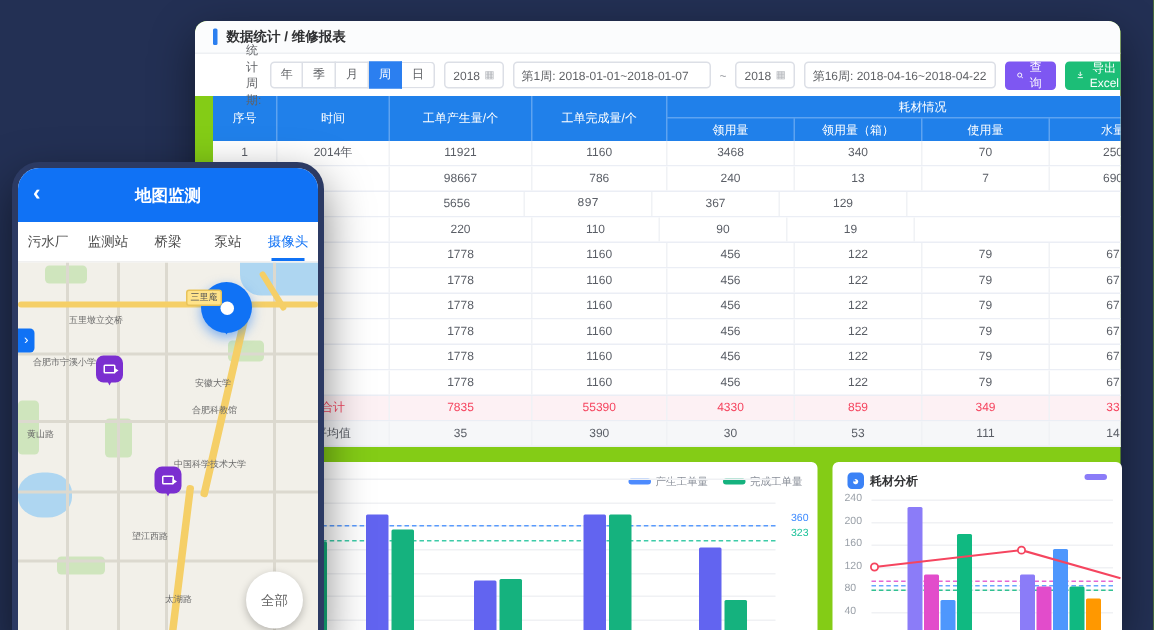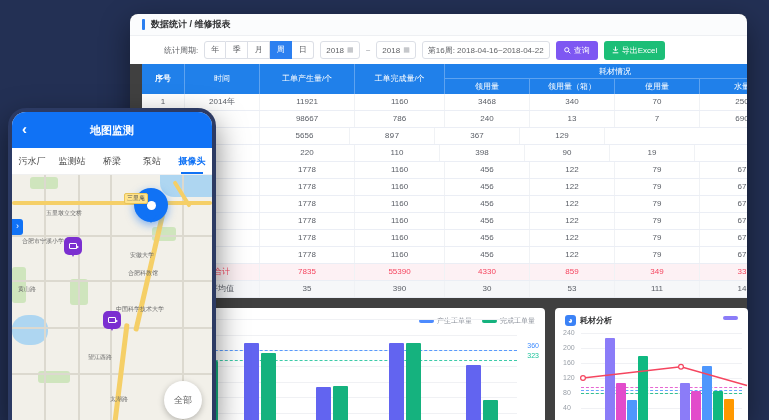--- a/index.html
+++ b/index.html
@@ -2,21 +2,21 @@
 <html><head>
 <meta charset="utf-8">
 <style>
   * { margin:0; padding:0; box-sizing:border-box; }
   html,body { width:769px; height:420px; overflow:hidden; }
   body { font-family:"Liberation Sans", sans-serif; background:#233054; }
   #stage { position:relative; width:769px; height:420px; background:#233054; overflow:hidden; }
 
   
   .dash { position:absolute; left:130px; top:14px; width:617px; height:406px;
-          background:#404040; border-radius:8px; overflow:hidden;
+          background:#84cc16; border-radius:8px; overflow:hidden;
           box-shadow:0 10px 30px rgba(0,0,0,.45); }
   .crumb-bar { height:22px; background:#fbfcfd; border-bottom:1px solid #eef0f3;
                display:flex; align-items:center; padding-left:12px; }
   .crumb-accent { width:3px; height:11px; background:#2b7ff0; margin-right:6px; border-radius:1px; }
   .crumb { font-size:9px; color:#303133; font-weight:bold; }
   .filter-bar { height:28px; background:#ffffff; display:flex; align-items:center;
                 padding-left:14px; gap:6px; }
   .filter-label { font-size:8px; color:#606266;margin-left:20px; }
   .seg { display:flex; }
   .seg-btn { min-width:22px; height:18px; line-height:16px; text-align:center; font-size:8px;
@@ -75,21 +75,21 @@
            box-shadow:0 12px 30px rgba(0,0,0,.5); }
   .phone-inner { width:200px; height:314px; border-radius:14px 14px 0 0; overflow:hidden;
                  background:#fff; display:flex; flex-direction:column; }
   .p-head { height:36px; background:#1072f5; color:#fff; display:flex; align-items:center;
             justify-content:center; position:relative; }
   .p-back { position:absolute; left:10px; top:8px; font-size:15px; font-weight:bold; color:#fff; cursor:pointer; }
   .p-title { font-size:11px; font-weight:bold; }
   .p-tabs { height:27px; background:#fff; display:flex; align-items:stretch; border-bottom:1px solid #f0f0f0; }
   .p-tab { flex:1; font-size:9px; color:#4a4a4a; display:flex; align-items:center; justify-content:center;
            position:relative; cursor:pointer; }
-  .p-tab.active { color:#1072f5; font-weight:bold;text-align:center; }
+  .p-tab.active { color:#1072f5; font-weight:normal;text-align:center; }
   .p-tab.active::after { content:""; position:absolute; bottom:0; left:22%; right:22%;
                          height:2px; background:#1072f5; }
   .map { position:relative; flex:1; background:#f2f0e9; overflow:hidden; }
   .mroad-y { position:absolute; background:#f5cf67; border-radius:2px; }
   .mroad-w { position:absolute; background:#dcd9cf; }
   .mgreen { position:absolute; background:#cfe5bd; border-radius:3px; }
   .mwater { position:absolute; background:#aed6f1; }
   .mlabel { position:absolute; font-size:6px; color:#6b6b6b; white-space:nowrap; }
   .mlabel.hl { background:#ffe38a; border:1px solid #e8c35a; padding:0 2px; border-radius:2px; color:#555; }
   .pin { position:absolute; width:18px; height:18px; background:#7b2fd0; border-radius:5px;
@@ -128,20 +128,23 @@
           <div class="seg-btn">年</div>
           <div class="seg-btn">季</div>
           <div class="seg-btn">月</div>
           <div class="seg-btn active">周</div>
           <div class="seg-btn">日</div>
         </div>
       <div class="pick">
         <span>2018</span>
         <span class="cal">▦</span>
       </div>
+      <div class="pick" style="min-width:132px">
+        <span>第1周: 2018-01-01~2018-01-07</span>
+      </div>
       <span class="tilde">~</span>
       <div class="pick">
         <span>2018</span>
         <span class="cal">▦</span>
       </div>
       <div class="pick" style="min-width:128px">
         <span>第16周: 2018-04-16~2018-04-22</span>
       </div>
       <button class="btn query">
         <svg width="7" height="7" viewBox="0 0 10 10">
@@ -155,21 +158,21 @@
             <line x1="5" y1="0.5" x2="5" y2="6" stroke="#fff" stroke-width="1.4"></line>
             <polyline points="2,4 5,7 8,4" fill="none" stroke="#fff" stroke-width="1.4"></polyline>
             <line x1="1" y1="9.5" x2="9" y2="9.5" stroke="#fff" stroke-width="1.4"></line>
           </svg>
         <span>导出Excel</span>
       </button>
     </div>
 
     <div class="tbl" id="tbl">
         <div class="thead">
-          <div class="th-full" style="width: 43px; font-weight: bold;">序号</div>
+          <div class="th-full" style="width: 43px;">序号</div>
           <div class="th-full" style="width: 75px;">时间</div>
           <div class="th-full" style="width: 95px;">工单产生量/个</div>
           <div class="th-full" style="width: 90px;">工单完成量/个</div>
           <div class="th-group" style="width: 340px;">
             <div class="th-group-title">耗材情况</div>
             <div class="th-subs">
               <div class="th-sub" style="width: 85px;">领用量</div>
               <div class="th-sub" style="width: 85px;">领用量（箱）</div>
               <div class="th-sub" style="width: 85px;">使用量</div>
               <div class="th-sub" style="width: 85px;">水量</div>
@@ -202,21 +205,20 @@
           <div class="td" style="width: 90px;">5656</div>
           <div class="td" style="width: 85px; font-family: Liberation Mono, monospace;">897</div>
           <div class="td" style="width: 85px;">367</div>
           <div class="td" style="width: 85px;">129</div>
         </div>
         <div class="trow">
           <div class="td" style="width: 43px;"></div>
           <div class="td" style="width: 75px;"></div>
           <div class="td" style="width: 95px;">220</div>
           <div class="td" style="width: 85px;">110</div>
-          <div class="td" style="width: 85px;">398</div>
           <div class="td" style="width: 85px;">90</div>
           <div class="td" style="width: 85px;">19</div>
         </div>
         <div class="trow">
           <div class="td" style="width: 43px;"></div>
           <div class="td" style="width: 75px;"></div>
           <div class="td" style="width: 95px;">1778</div>
           <div class="td" style="width: 90px;">1160</div>
           <div class="td" style="width: 85px;">456</div>
           <div class="td" style="width: 85px;">122</div>

